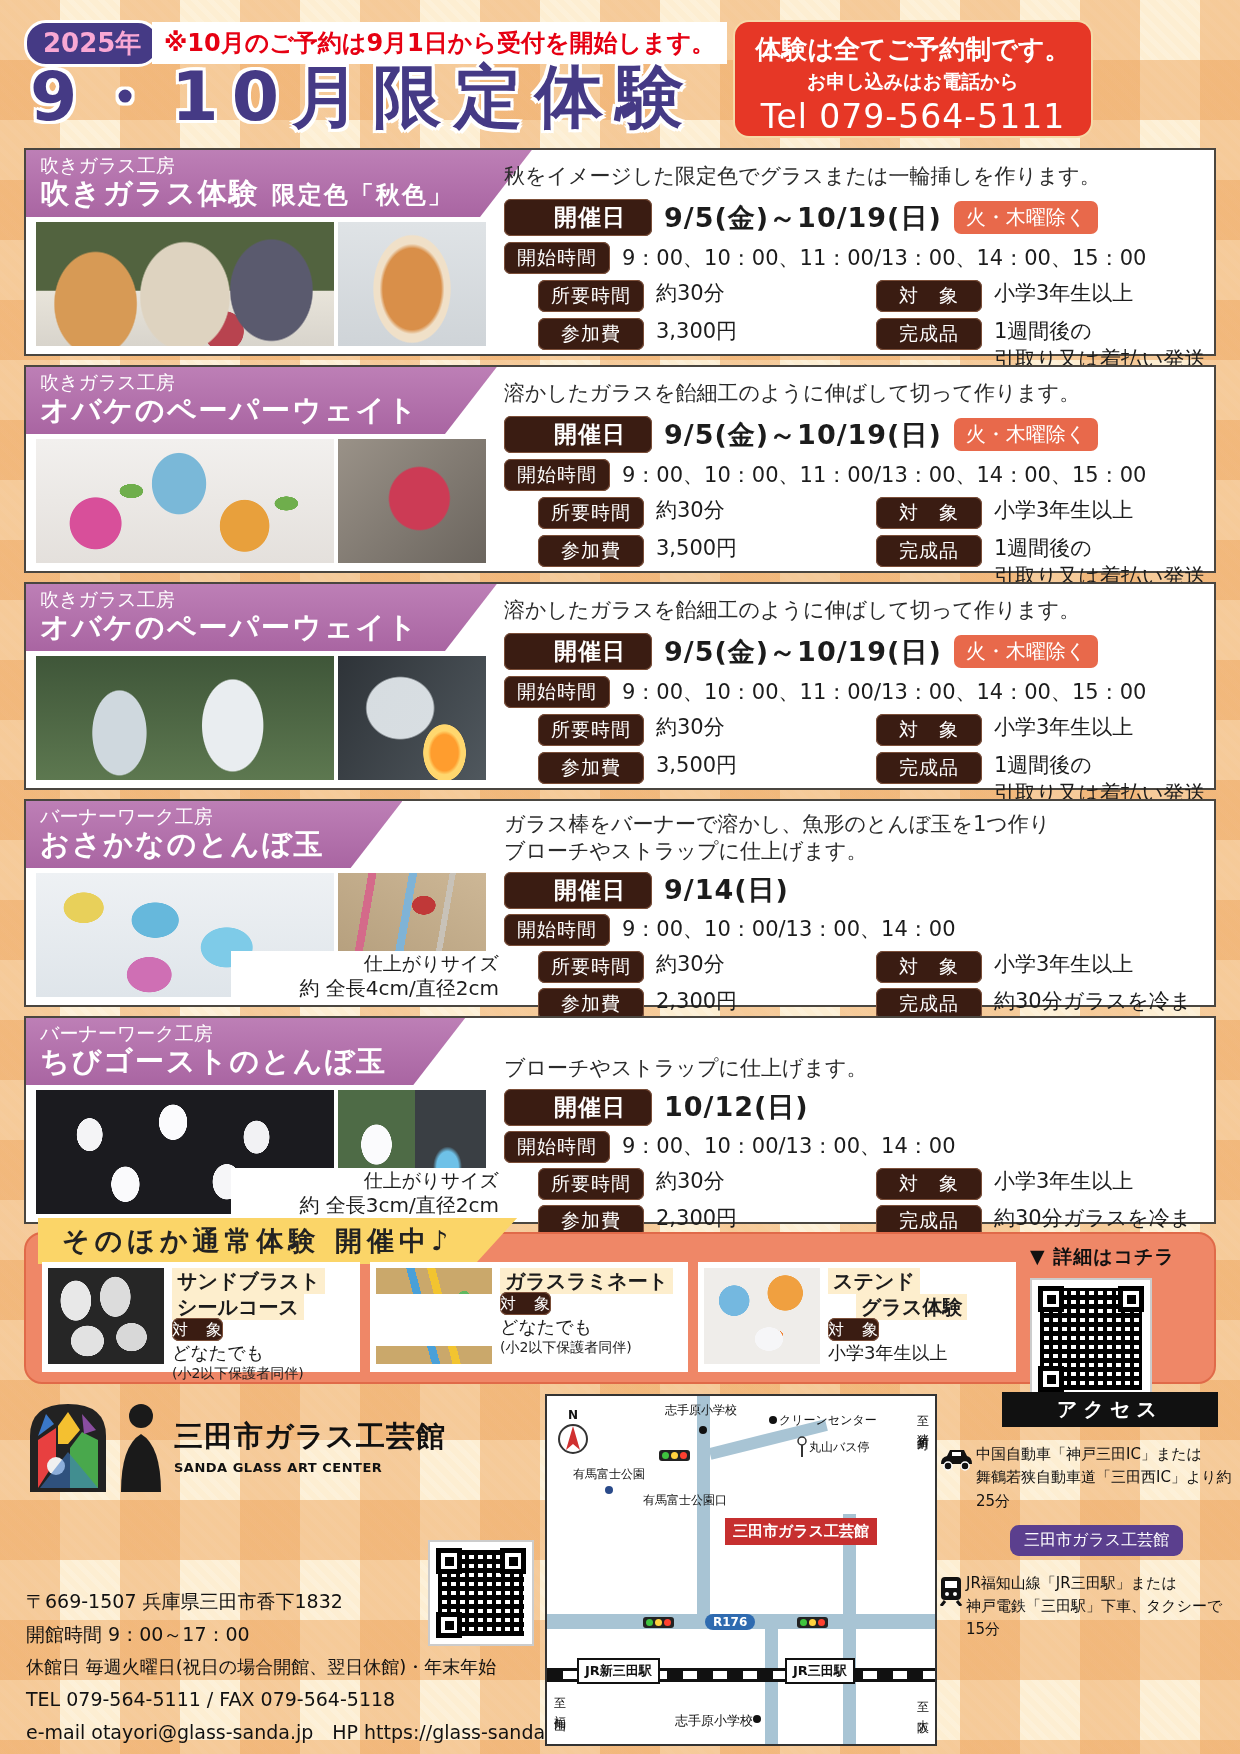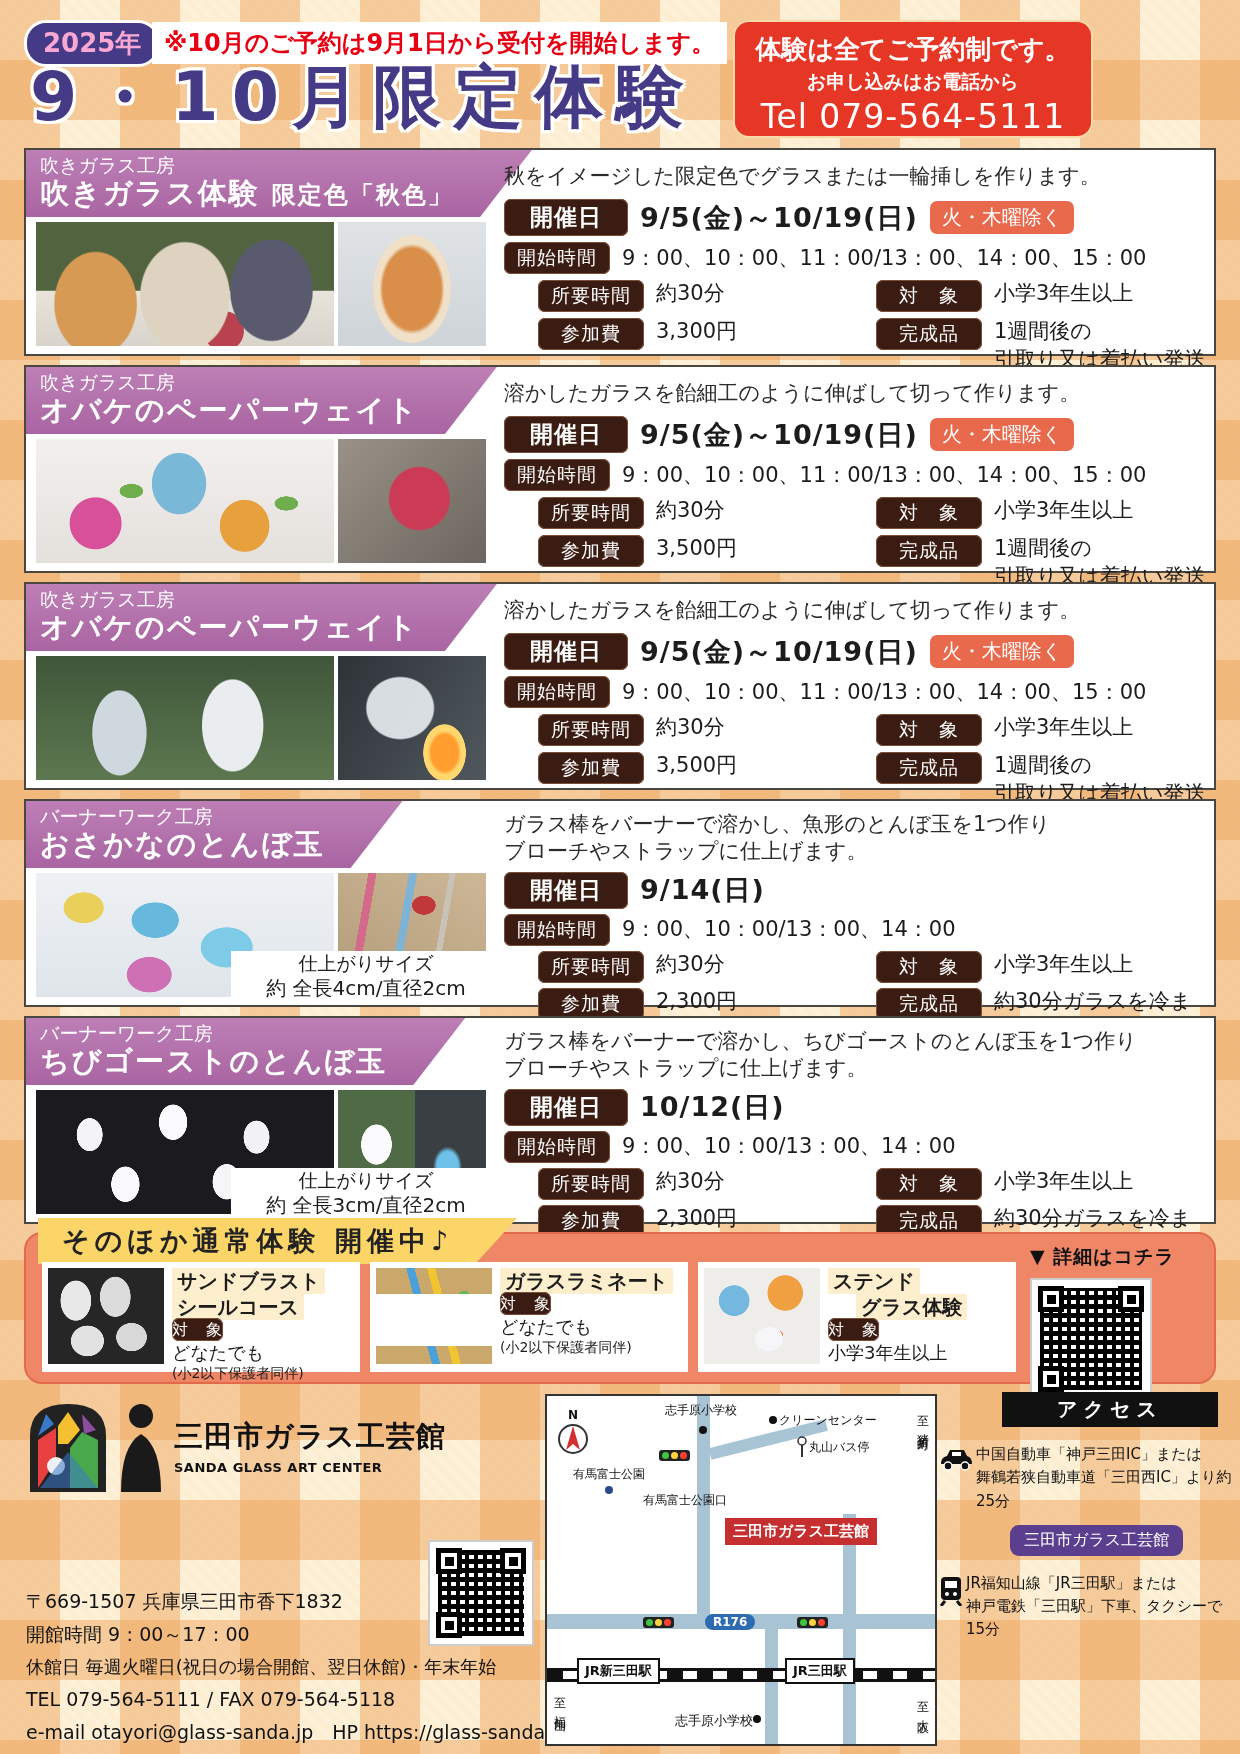--- a/index.html
+++ b/index.html
@@ -29,30 +29,30 @@
     border:2px solid #4a4640;box-sizing:border-box;}
   .banner{position:absolute;top:0;left:0;background:linear-gradient(#bd7fb6,#a965a2);
     color:#fff;padding:5px 78px 7px 14px;
     clip-path:polygon(0 0,100% 0,calc(100% - 52px) 100%,0 100%);}
   .banner .studio{font-size:19px;line-height:1.15;}
   .banner .wtitle{font-size:29px;font-weight:bold;letter-spacing:2px;line-height:1.15;white-space:nowrap;}
   .banner .wsub{font-size:24px;font-weight:bold;}
   .photos{position:absolute;left:10px;top:72px;display:flex;gap:4px;}
   .ph{height:124px;}
   .ph.a{width:298px;}.ph.b{width:148px;}
-  .size{position:absolute;left:205px;top:150px;width:266px;text-align:center;background:#fff;
+  .size{position:absolute;left:205px;top:150px;width:266px;text-align:right;background:#fff;
     font-size:19px;line-height:1.25;padding:1px 2px;}
   .size .s2{font-size:20px;}
   .info{position:absolute;left:478px;top:13px;width:702px;}
   .desc{font-size:21px;color:#2b2b2b;line-height:1.3;margin-bottom:9px;}
   .row{display:flex;align-items:center;gap:12px;margin-bottom:6px;}
   .row.top{align-items:flex-start;}
   .chip{background:#3a1c12;color:#fff;border-radius:7px;font-size:19px;padding:3px 0;
     width:106px;text-align:center;flex:none;letter-spacing:1px;box-shadow:inset 0 0 0 1px #7c4f39;}
-  .chip.lg{font-size:23px;width:124px;font-weight:bold;}
+  .chip.lg{font-size:23px;width:124px;font-weight:bold;padding-left:24px;}
   .dateval{font-size:27px;font-weight:bold;letter-spacing:1px;}
   .badge{background:#e8694b;color:#fff;font-size:20px;padding:3px 12px;border-radius:7px;}
   .val{font-size:21px;line-height:1.3;}
   .cols{display:flex;}
   .cell{display:flex;align-items:flex-start;gap:12px;padding-left:34px;}
   .cell.left{width:292px;flex:none;}
   
   .p1a{background:radial-gradient(70px 88px at 20% 66%,#d79a55 0 58%,transparent 60%),radial-gradient(76px 92px at 50% 60%,#ded3c0 0 58%,transparent 60%),radial-gradient(70px 86px at 79% 55%,#5a5a6e 0 58%,transparent 60%),radial-gradient(34px 34px at 63% 88%,#b8434f 0 58%,transparent 60%),linear-gradient(#52633f 0 55%,#e8e4da 56%,#d8d4cc);}
   .p1b{background:radial-gradient(56px 78px at 50% 54%,#d98f49 0 52%,#f0e0c8 58% 68%,transparent 70%),linear-gradient(#dfe3e6,#cfd4d8);}
   .p2a{background:radial-gradient(44px 44px at 20% 68%,#d84f9a 0 58%,transparent 60%),radial-gradient(46px 52px at 48% 36%,#7ab8d8 0 58%,transparent 60%),radial-gradient(42px 44px at 70% 70%,#e8a03c 0 58%,transparent 60%),radial-gradient(20px 12px at 32% 42%,#6fae4c 0 58%,transparent 60%),radial-gradient(20px 12px at 84% 52%,#6fae4c 0 58%,transparent 60%),linear-gradient(#f2f0ee,#e4e0dc);}
@@ -332,21 +332,21 @@
     <div class="banner">
       <div class="studio">バーナーワーク工房</div>
       <div class="wtitle">ちびゴーストのとんぼ玉</div>
     </div>
     <div class="size">
       <span>仕上がりサイズ</span><br>
       <span class="s2">約 全長3cm/直径2cm</span>
     </div>
     <div class="info" style="top:10px">
       <div class="desc" style="margin-bottom:6px">
-        <span>ガラス棒をバーナーで溶かし、ちびゴーストのとんぼ玉を1つ作り</span><br>
+        <br>
         <span>ブローチやストラップに仕上げます。</span>
       </div>
       <div class="row" style="margin-bottom:5px">
         <span class="chip lg">開催日</span>
         <span class="dateval">10/12(日)</span>
       </div>
       <div class="row" style="margin-bottom:5px">
         <span class="chip">開始時間</span>
         <span class="val">9：00、10：00/13：00、14：00</span>
       </div>

